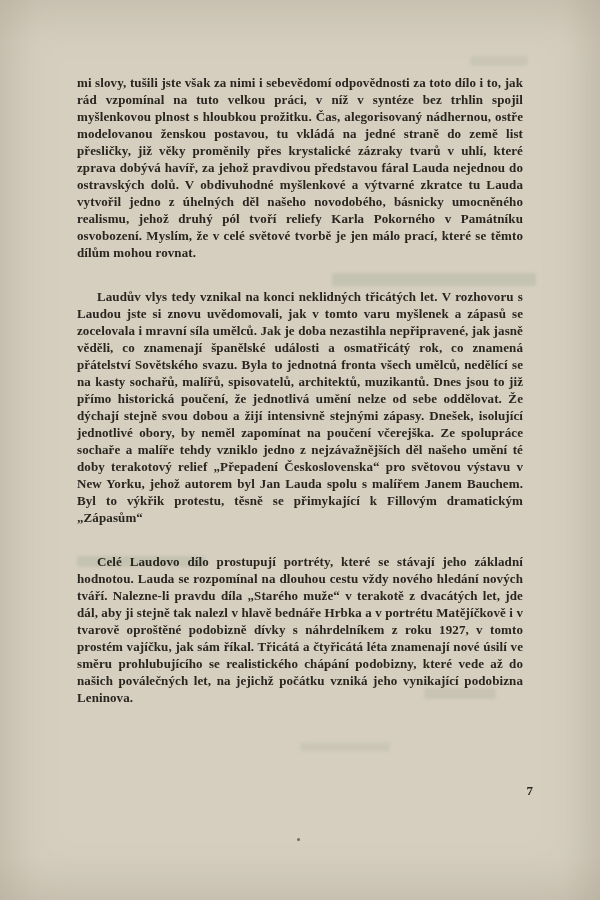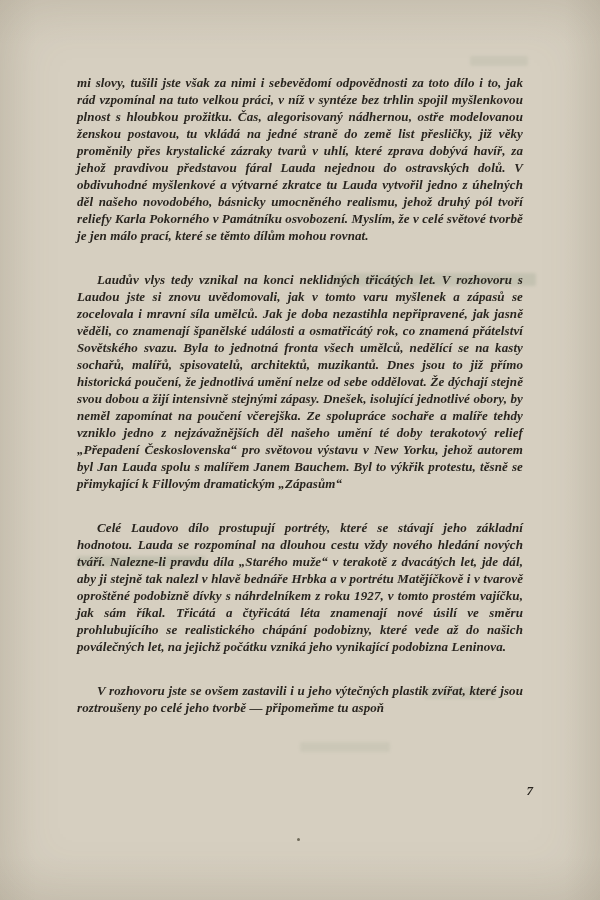--- a/index.html
+++ b/index.html
@@ -11,21 +11,20 @@
     position: relative;
     width: 600px;
     height: 900px;
     background:
       linear-gradient(90deg, rgba(120,110,90,0.07) 0%, rgba(0,0,0,0) 6%, rgba(0,0,0,0) 94%, rgba(120,110,90,0.09) 100%),
       linear-gradient(180deg, rgba(130,120,100,0.06) 0%, rgba(0,0,0,0) 5%, rgba(0,0,0,0) 95%, rgba(130,120,100,0.07) 100%),
       #d6cfc0;
     overflow: hidden;
     box-shadow: inset 0 0 60px rgba(110,100,80,0.18);
     font-family: "Liberation Serif", "DejaVu Serif", serif;
-    font-style: italic;
   }
   .text-block {
     position: absolute;
     left: 77px;
     top: 74px;
     width: 446px;
     color: #29251f;
     font-size: 13px;
     line-height: 17px;
     font-weight: 700;
@@ -84,20 +83,19 @@
   <div class="artifact a1"></div>
   <div class="artifact a2"></div>
   <div class="artifact a3"></div>
   <div class="artifact a4"></div>
   <div class="artifact a5"></div>
 
   <div class="text-block">
     <p>mi slovy, tušili jste však za nimi i sebevědomí odpovědnosti za toto dílo i to, jak rád vzpomínal na tuto velkou práci, v níž v syntéze bez trhlin spojil myšlenkovou plnost s hloubkou prožitku. Čas, alegorisovaný nádhernou, ostře modelovanou ženskou postavou, tu vkládá na jedné straně do země list přesličky, již věky proměnily přes krystalické zázraky tvarů v uhlí, které zprava dobývá havíř, za jehož pravdivou představou fáral Lauda nejednou do ostravských dolů. V obdivuhodné myšlenkové a výtvarné zkratce tu Lauda vytvořil jedno z úhelných děl našeho novodobého, básnicky umocněného realismu, jehož druhý pól tvoří reliefy Karla Pokorného v Památníku osvobození. Myslím, že v celé světové tvorbě je jen málo prací, které se těmto dílům mohou rovnat.</p>
     <p class="indent">Laudův vlys tedy vznikal na konci neklidných třicátých let. V rozhovoru s Laudou jste si znovu uvědomovali, jak v tomto varu myšlenek a zápasů se zocelovala i mravní síla umělců. Jak je doba nezastihla nepřipravené, jak jasně věděli, co znamenají španělské události a osmatřicátý rok, co znamená přátelství Sovětského svazu. Byla to jednotná fronta všech umělců, nedělící se na kasty sochařů, malířů, spisovatelů, architektů, muzikantů. Dnes jsou to již přímo historická poučení, že jednotlivá umění nelze od sebe oddělovat. Že dýchají stejně svou dobou a žijí intensivně stejnými zápasy. Dnešek, isolující jednotlivé obory, by neměl zapomínat na poučení včerejška. Ze spolupráce sochaře a malíře tehdy vzniklo jedno z nejzávažnějších děl našeho umění té doby terakotový relief „Přepadení Československa“ pro světovou výstavu v New Yorku, jehož autorem byl Jan Lauda spolu s malířem Janem Bauchem. Byl to výkřik protestu, těsně se přimykající k Fillovým dramatickým „Zápasům“</p>
     <p class="indent">Celé Laudovo dílo prostupují portréty, které se stávají jeho základní hodnotou. Lauda se rozpomínal na dlouhou cestu vždy nového hledání nových tváří. Nalezne-li pravdu díla „Starého muže“ v terakotě z dvacátých let, jde dál, aby ji stejně tak nalezl v hlavě bednáře Hrbka a v portrétu Matějíčkově i v tvarově oproštěné podobizně dívky s náhrdelníkem z roku 1927, v tomto prostém vajíčku, jak sám říkal. Třicátá a čtyřicátá léta znamenají nové úsilí ve směru prohlubujícího se realistického chápání podobizny, které vede až do našich poválečných let, na jejichž počátku vzniká jeho vynikající podobizna Leninova.</p>
-    <p class="indent">V rozhovoru jste se ovšem zastavili i u jeho výtečných plastik zvířat, které jsou roztroušeny po celé jeho tvorbě — připomeňme tu aspoň</p>
   </div>
 
   <div class="page-number">7</div>
 
   <div class="dot-artifact"></div>
 
 </div>
 
 </body></html>

